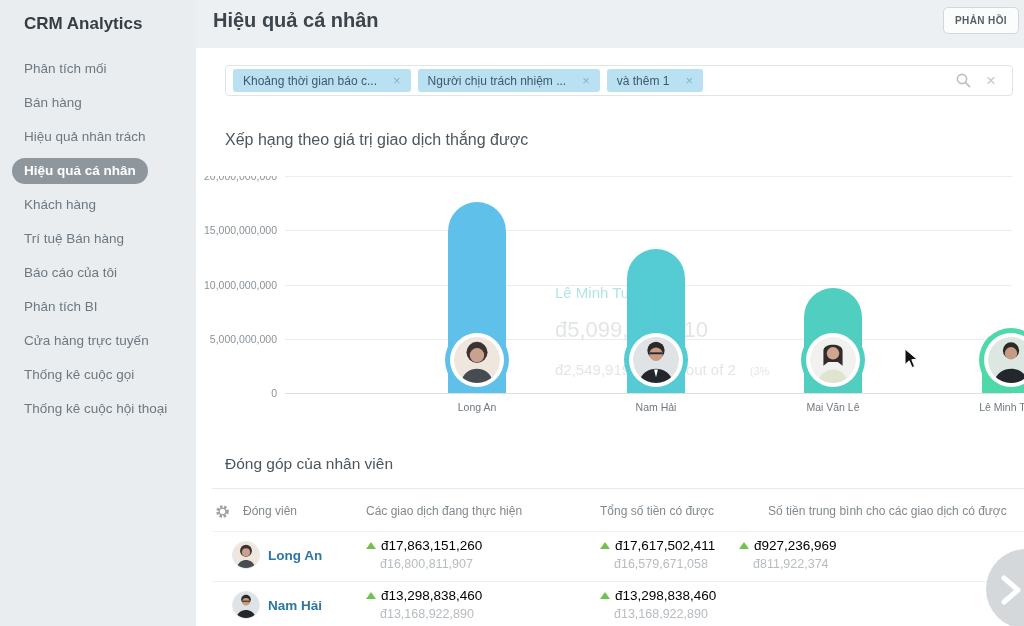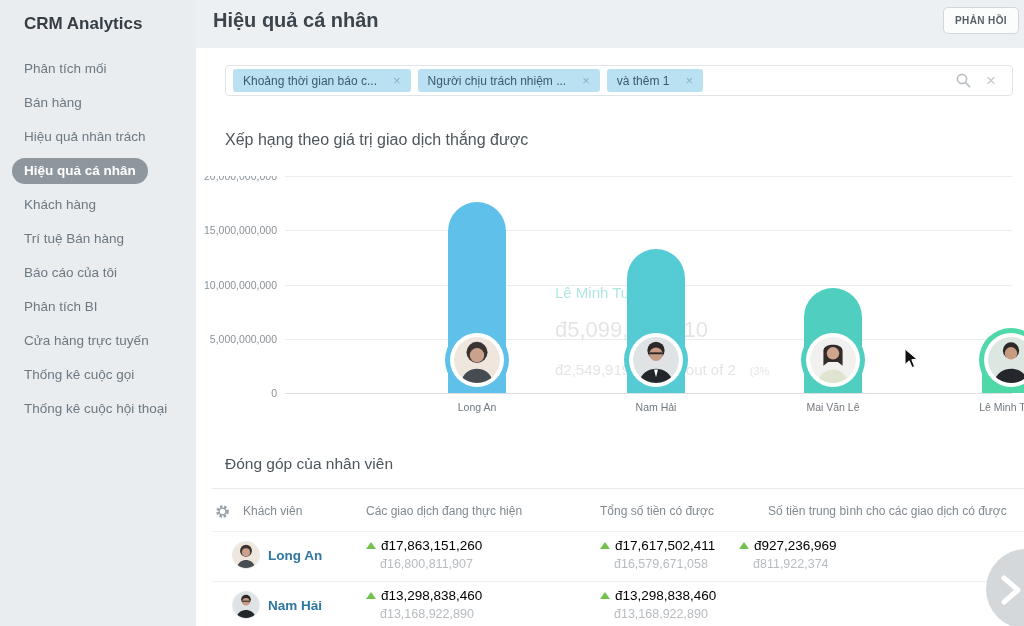--- a/index.html
+++ b/index.html
@@ -243,21 +243,21 @@
     </div>
   </div>
 
   <div class="table-title">Đóng góp của nhân viên</div>
   <div class="divider d1"></div>
 
   <svg class="gear" width="15" height="15" viewBox="0 0 15 15">
     <circle cx="7.5" cy="7.5" r="5" fill="none" stroke="#9aa1a7" stroke-width="2.6" stroke-dasharray="2.4 1.7"></circle>
     <circle cx="7.5" cy="7.5" r="3.4" fill="none" stroke="#9aa1a7" stroke-width="1.4"></circle>
   </svg>
-  <div class="thead-label" style="left:47px">Khách viên</div>
+  <div class="thead-label" style="left:47px">Đóng viên</div>
   <div class="thead-label" style="left:170px">Các giao dịch đang thực hiện</div>
   <div class="thead-label" style="left:404px">Tổng số tiền có được</div>
   <div class="thead-label" style="left:572px">Số tiền trung bình cho các giao dịch có được</div>
   <div class="divider d2"></div>
 
   <div class="t-row row-1">
     <div class="mini-avatar">
       <svg viewBox="0 0 48 48">
           <rect width="48" height="48" fill="#efe7de"></rect>
           <circle cx="24" cy="16" r="11" fill="#3a3332"></circle>

